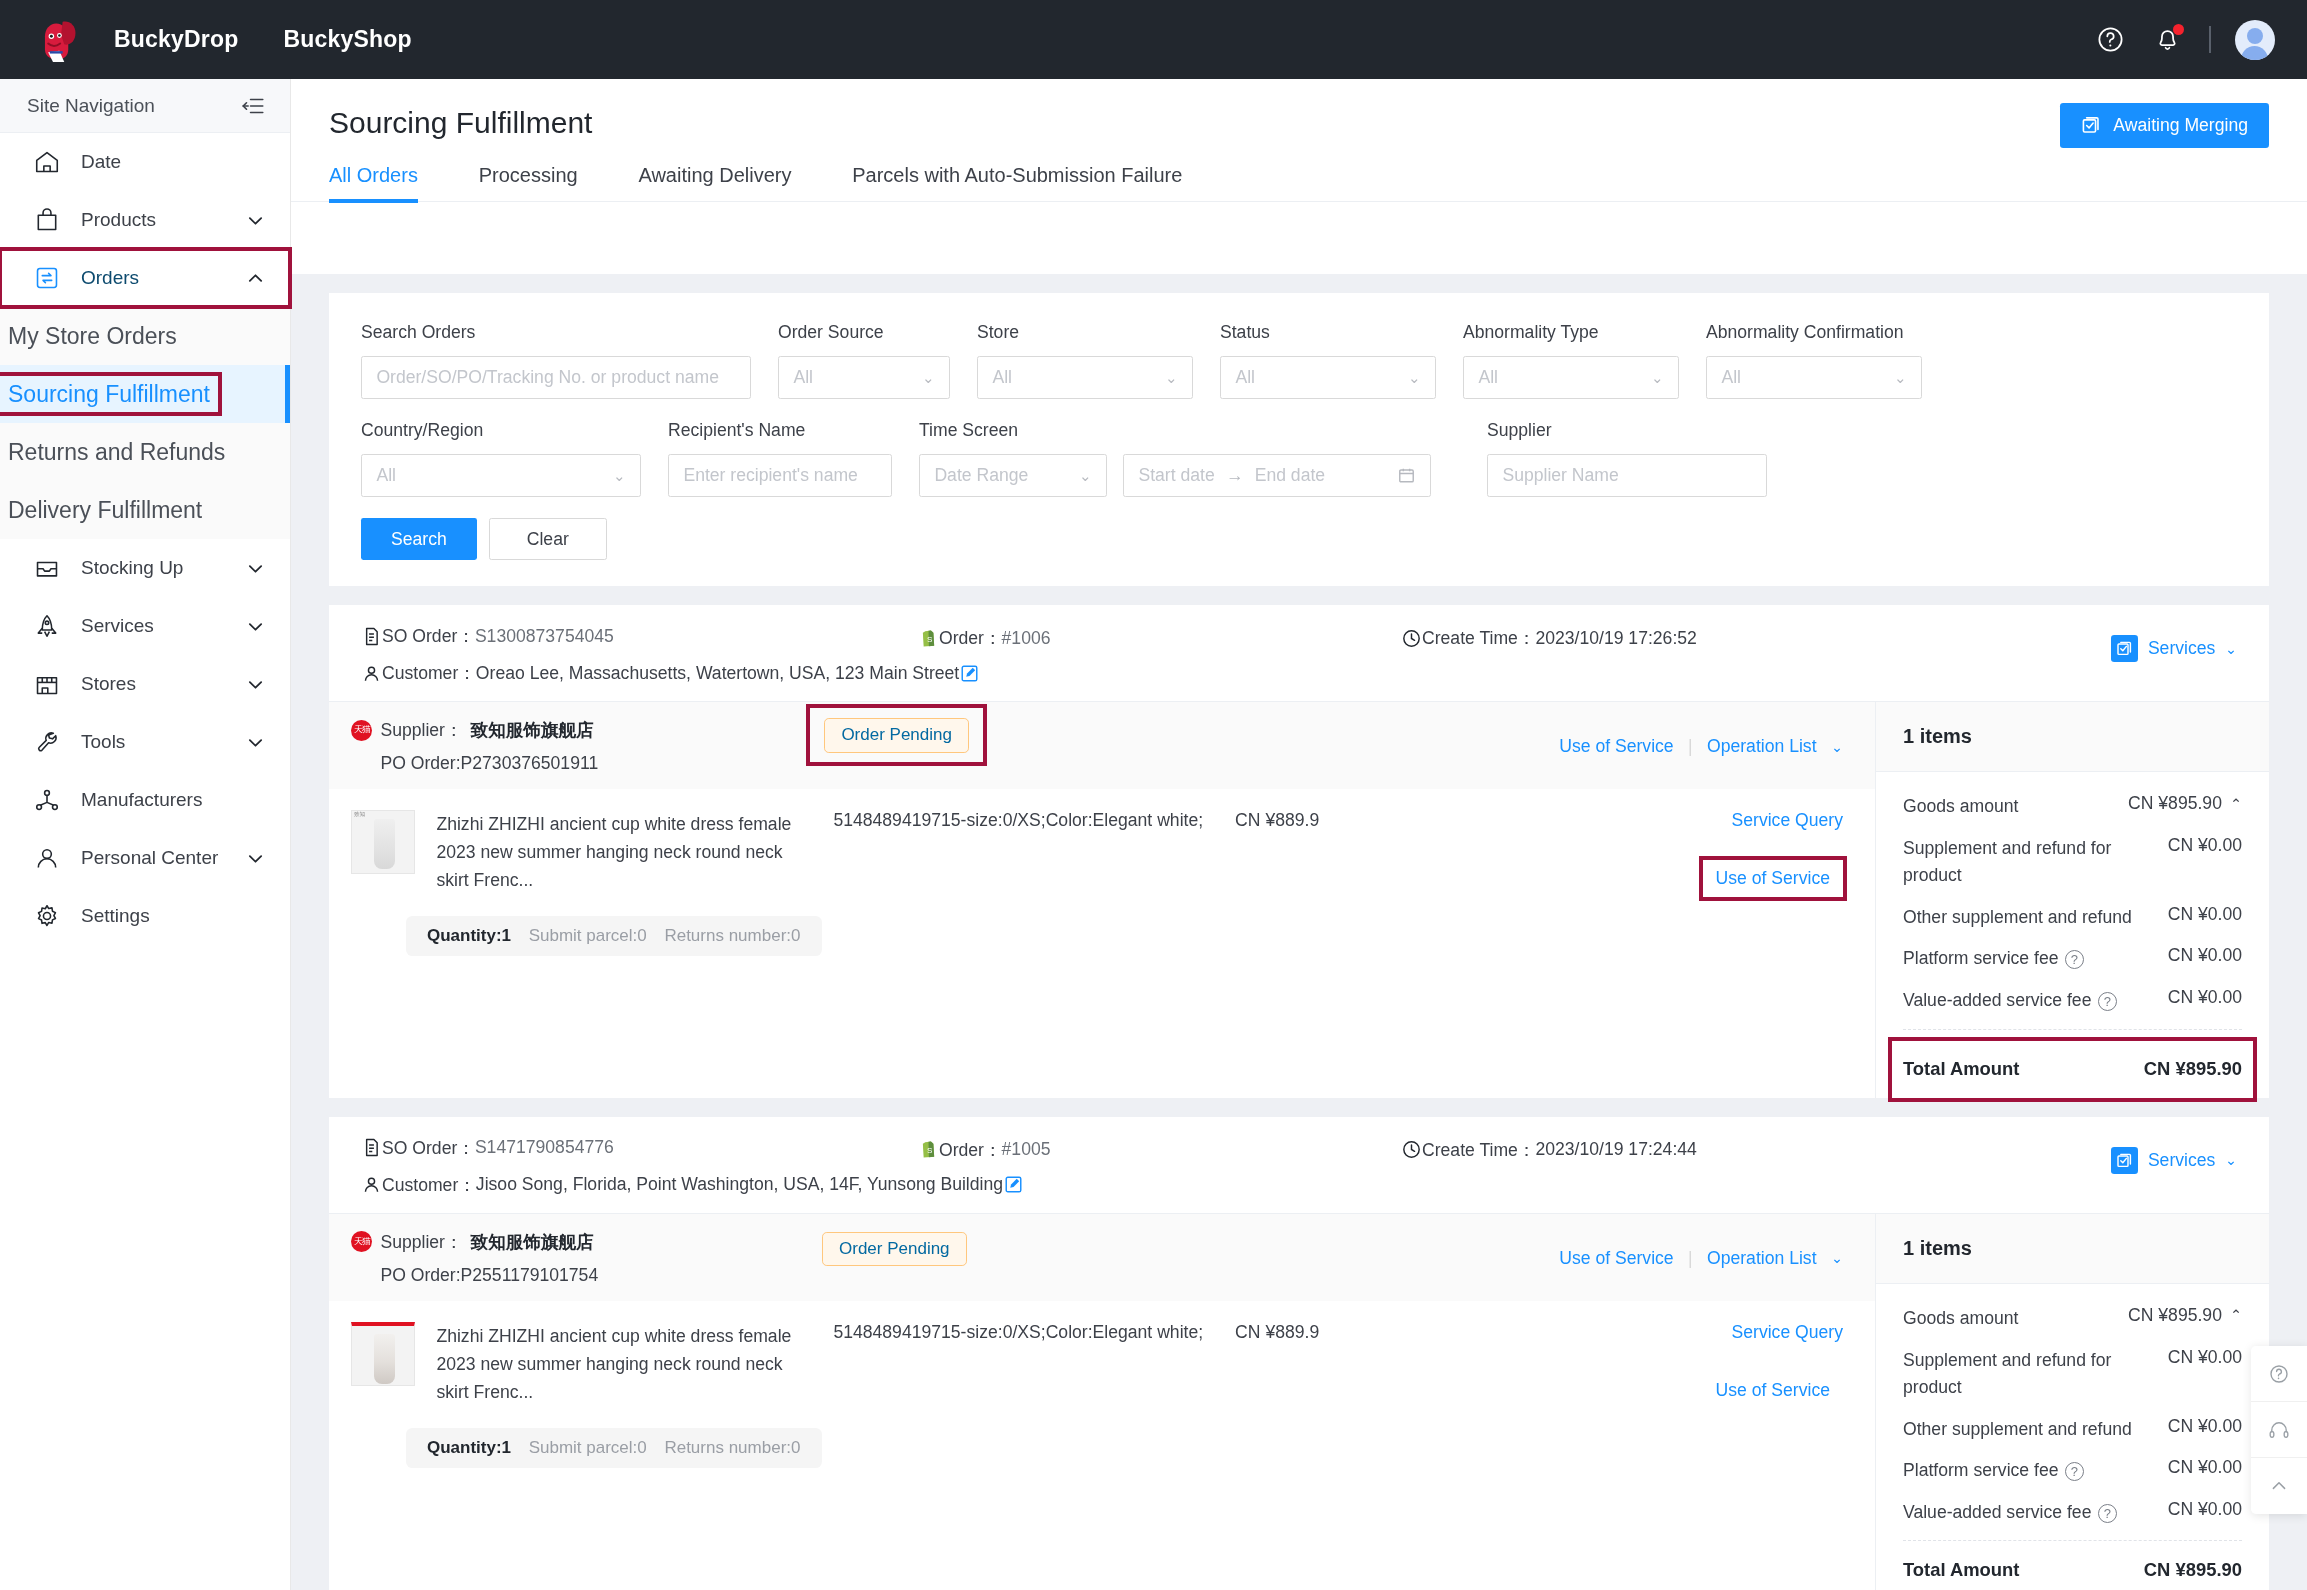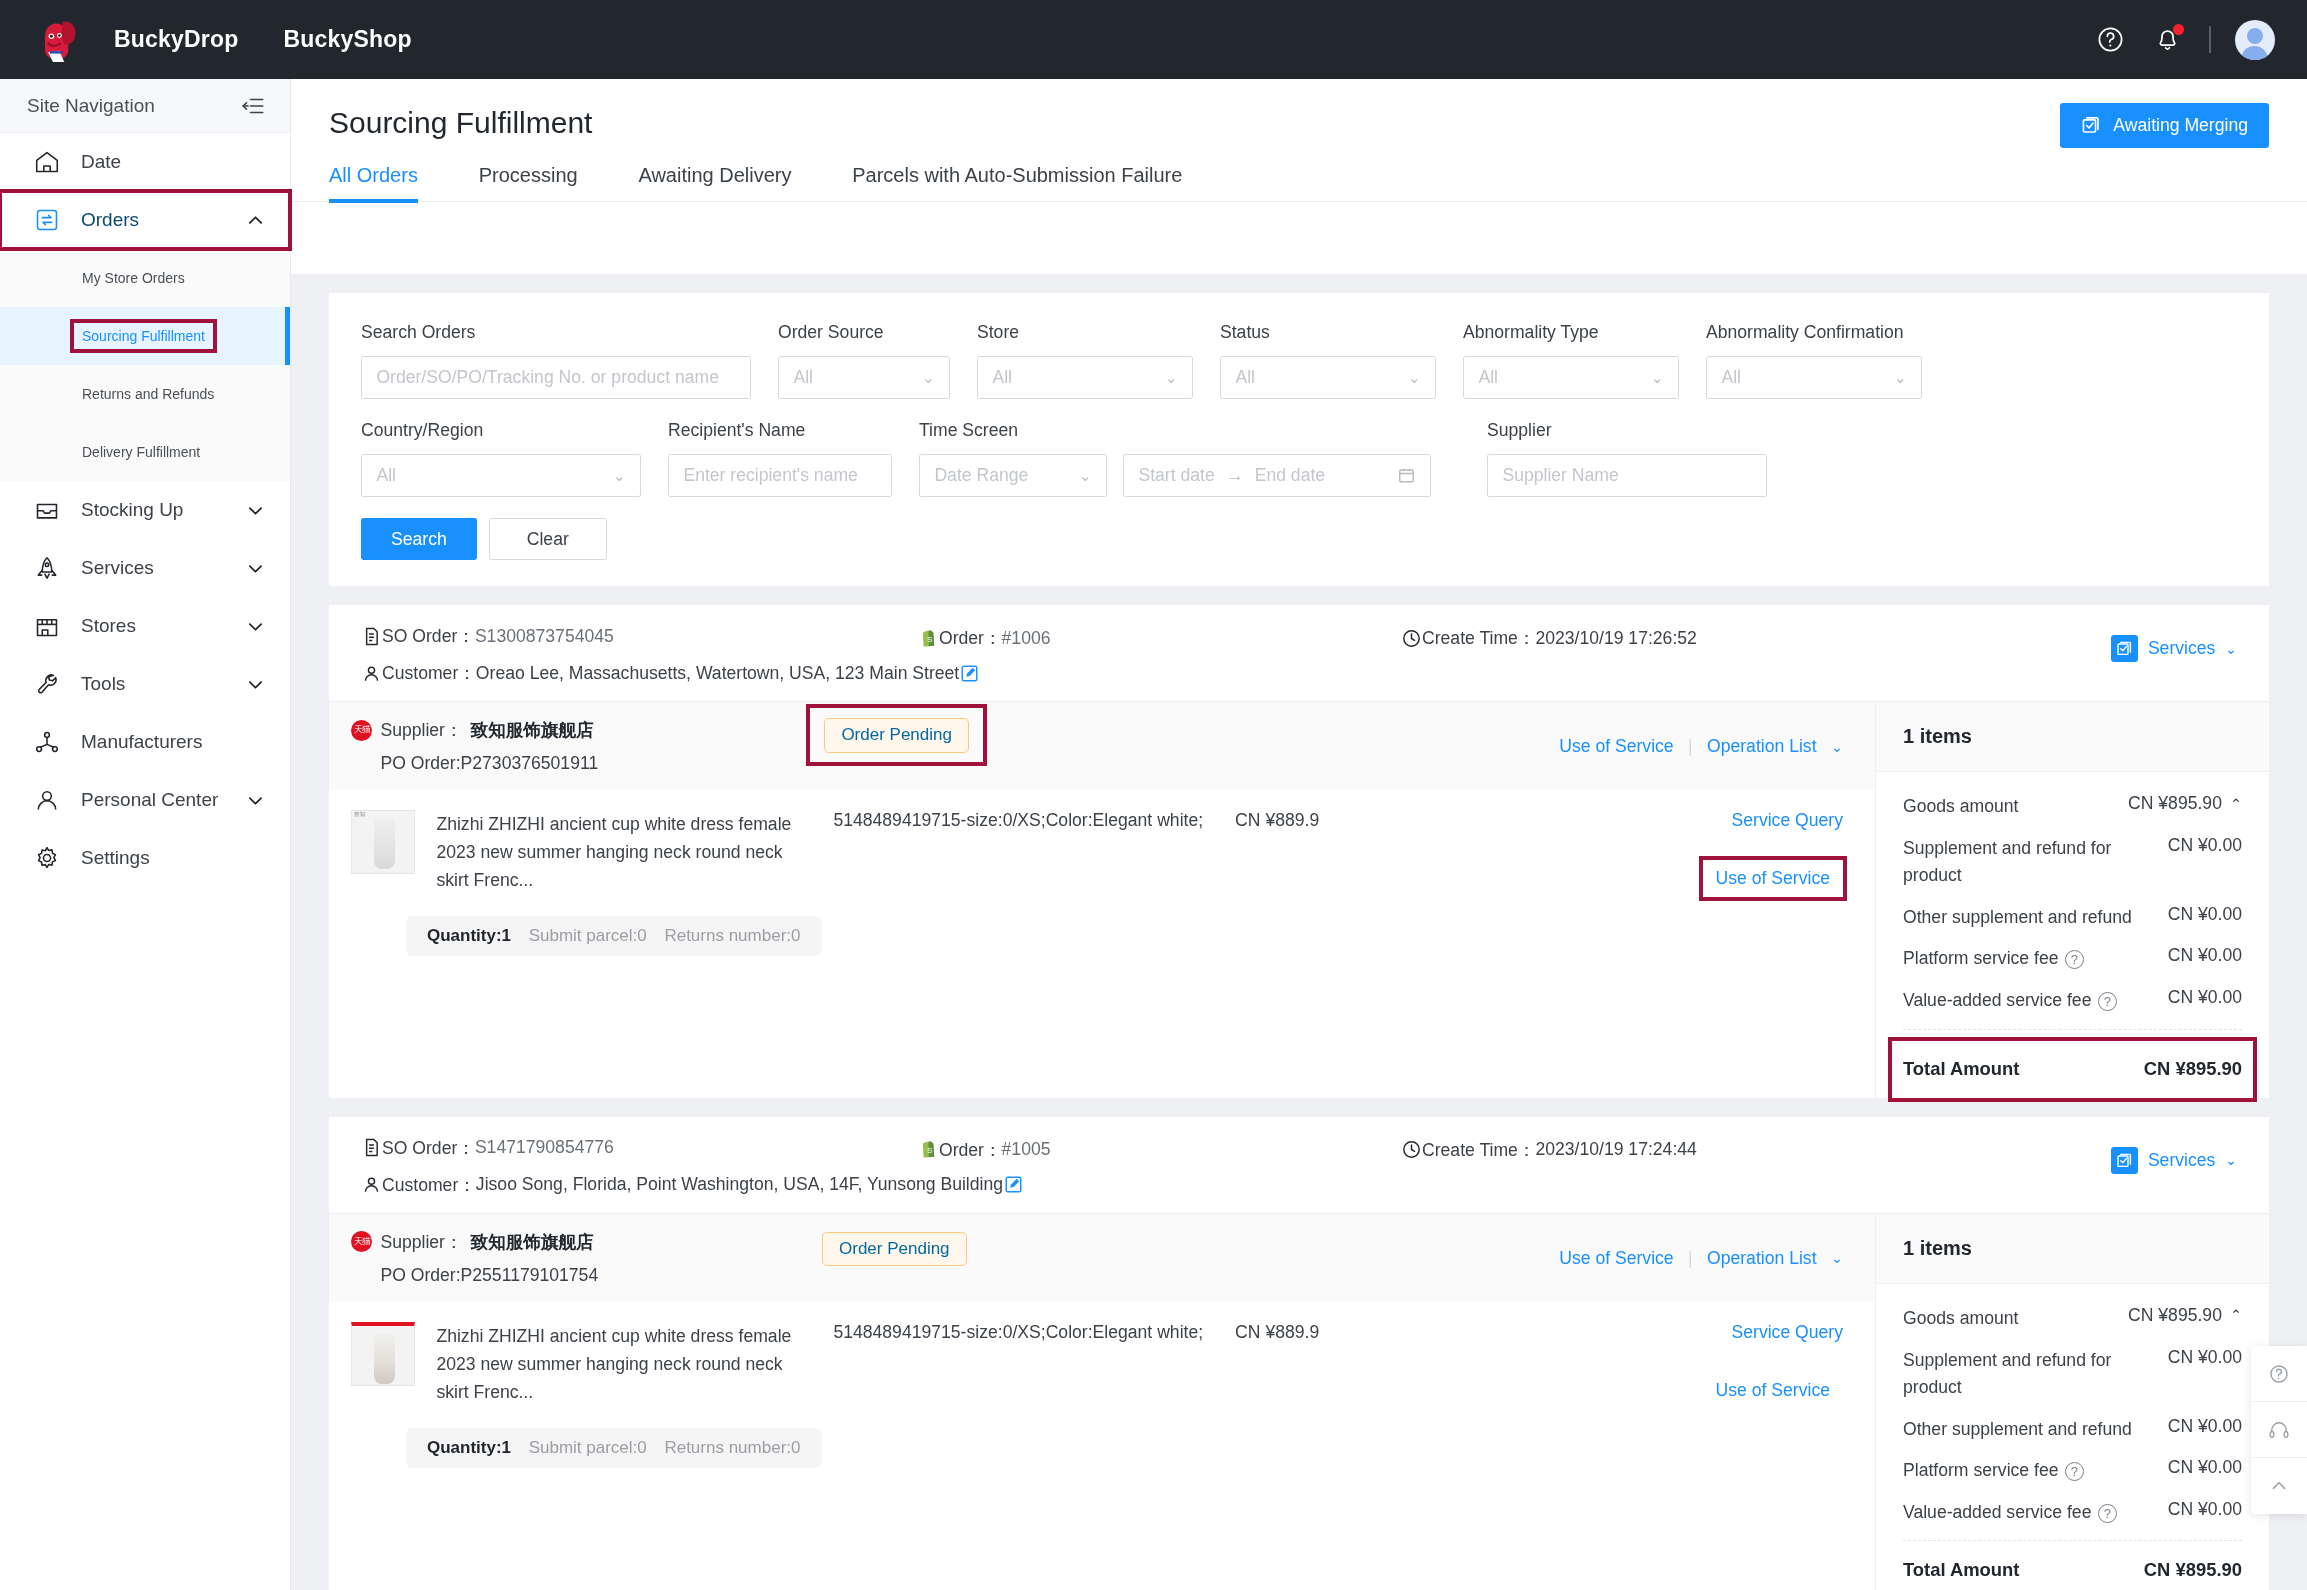--- a/index.html
+++ b/index.html
@@ -63,22 +63,22 @@
   .nav-item .chev { margin-left: auto; width: 21px; height: 21px; }
   .nav-item .chev svg { width: 21px; height: 21px; display:block; }
 
   .nav-item.active-parent .label { color: #0c4a6e; }
   .nav-item.highlight-box {
     outline: 4.8px solid #a0123c; outline-offset: -2.4px;
   }
 
   .sub-list { background: #fafafa; }
   .sub-item {
-    height: 58px; display: flex; align-items: center; padding-left: 74px;
-    font-size: 14px; color: #4b5058; cursor: pointer; position: relative;
+    height: 58px; display: flex; align-items: center; 
+    font-size: 23px; color: #4b5058; cursor: pointer; position: relative;
   }
   .sub-item.selected { background: #e7f4ff; color: #1890ff; }
   .sub-item.selected::after {
     content: ""; position: absolute; right: 0; top: 0; bottom: 0; width: 4.8px; background: #1890ff;
   }
   .sub-item .inner-box { padding: 4.8px 8px; }
   .sub-item.selected .inner-box {
     outline: 4.8px solid #a0123c; outline-offset: 0.8px;
   }
 
@@ -337,20 +337,34 @@
   <div class="nav-item">
     <span class="ico">
       <svg viewBox="0 0 38 38" fill="none" stroke="#22272e" stroke-width="2" stroke-linejoin="round">
         <path d="M6 17 L19 7 L32 17 V31 H6 Z"></path>
         <path d="M15 31 V24 H23 V31"></path>
       </svg>
     </span>
     <span class="label">Date</span>
   </div>
 
+  <div class="nav-item">
+    <span class="ico">
+      <svg viewBox="0 0 38 38" fill="none" stroke="#22272e" stroke-width="2" stroke-linejoin="round">
+        <path d="M8 13 H30 V31 H8 Z"></path>
+        <path d="M14 13 V10 a5 5 0 0 1 10 0 V13"></path>
+      </svg>
+    </span>
+    <span class="label">Products</span>
+    <span class="chev">
+      <svg viewBox="0 0 26 26" fill="none" stroke="#22272e" stroke-width="2.2" stroke-linecap="round" stroke-linejoin="round">
+          <path d="M6 10 L13 17 L20 10"></path>
+        </svg>
+    </span>
+  </div>
 
   <div class="nav-item active-parent highlight-box">
     <span class="ico">
       <svg viewBox="0 0 38 38" fill="none" stroke="#1890ff" stroke-width="2" stroke-linejoin="round" stroke-linecap="round">
         <rect x="7" y="7" width="24" height="24" rx="3"></rect>
         <path d="M13 16 H24 l-3 -3"></path>
         <path d="M25 22 H14 l3 3"></path>
       </svg>
     </span>
     <span class="label">Orders</span>

